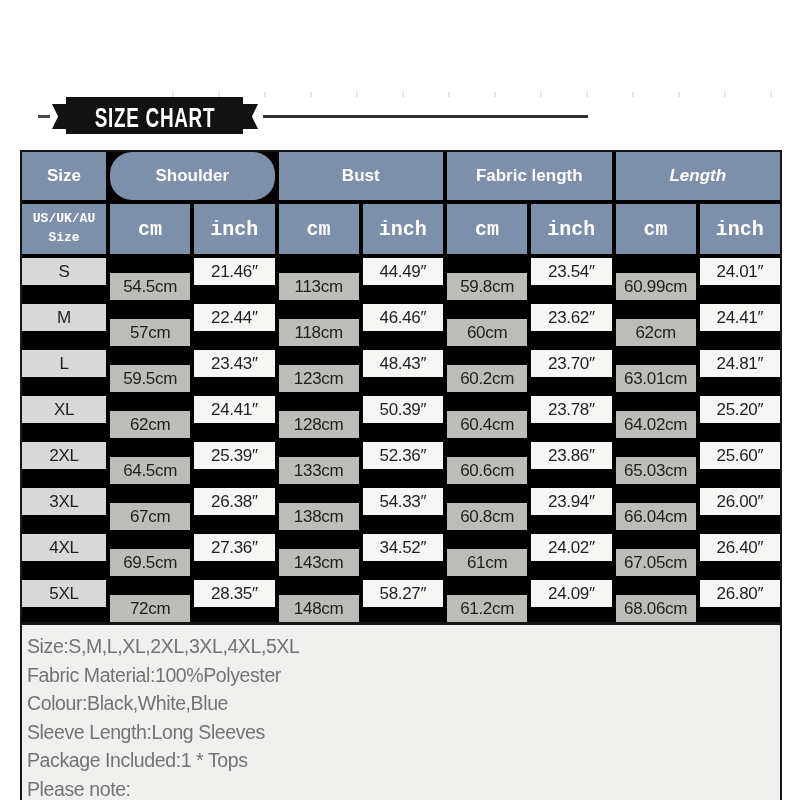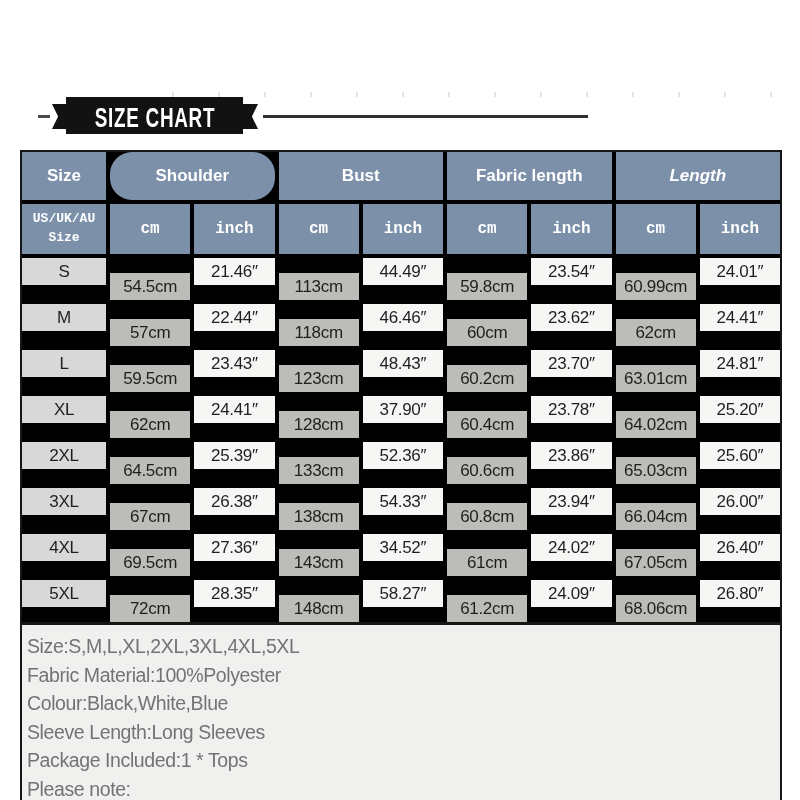--- a/index.html
+++ b/index.html
@@ -37,21 +37,21 @@
     display:grid;grid-template-columns:84px repeat(8,1fr);gap:4px;
     padding:0;background:#000000;
   }
   .gh,.sh,.cell{display:flex;align-items:center;justify-content:center;text-align:center;}
   .gh{
     height:48px;background:var(--header-bg);color:#ffffff;
     font-weight:700;font-size:17px;
   }
   .sh{
     height:50px;background:var(--header-bg);color:#ffffff;
-    font-family:"Liberation Mono",monospace;font-weight:700;font-size:16px;
+    font-family:"Liberation Mono",monospace;font-weight:700;font-size:20px;
   }
   .sh0{white-space:pre-line;font-size:13px;line-height:1.45;}
   .cell{height:27px;font-size:17px;letter-spacing:-0.3px;color:#1f1f1f;}
   .c-size{background:var(--size-cell-bg);}
   .c-cm{background:var(--cm-cell-bg);margin-top:15px;}
   .c-inch{background:var(--inch-cell-bg);}
 
   
   .notes{
     border-top:3px solid var(--border);background:var(--notes-bg);
@@ -119,21 +119,21 @@
         <div class="cell c-cm">123cm</div>
         <div class="cell c-inch">48.43″</div>
         <div class="cell c-cm">60.2cm</div>
         <div class="cell c-inch">23.70″</div>
         <div class="cell c-cm">63.01cm</div>
         <div class="cell c-inch">24.81″</div>
         <div class="cell c-size">XL</div>
         <div class="cell c-cm">62cm</div>
         <div class="cell c-inch">24.41″</div>
         <div class="cell c-cm">128cm</div>
-        <div class="cell c-inch">37.90″</div>
+        <div class="cell c-inch">50.39″</div>
         <div class="cell c-cm">60.4cm</div>
         <div class="cell c-inch">23.78″</div>
         <div class="cell c-cm">64.02cm</div>
         <div class="cell c-inch">25.20″</div>
         <div class="cell c-size">2XL</div>
         <div class="cell c-cm">64.5cm</div>
         <div class="cell c-inch">25.39″</div>
         <div class="cell c-cm">133cm</div>
         <div class="cell c-inch">52.36″</div>
         <div class="cell c-cm">60.6cm</div>

